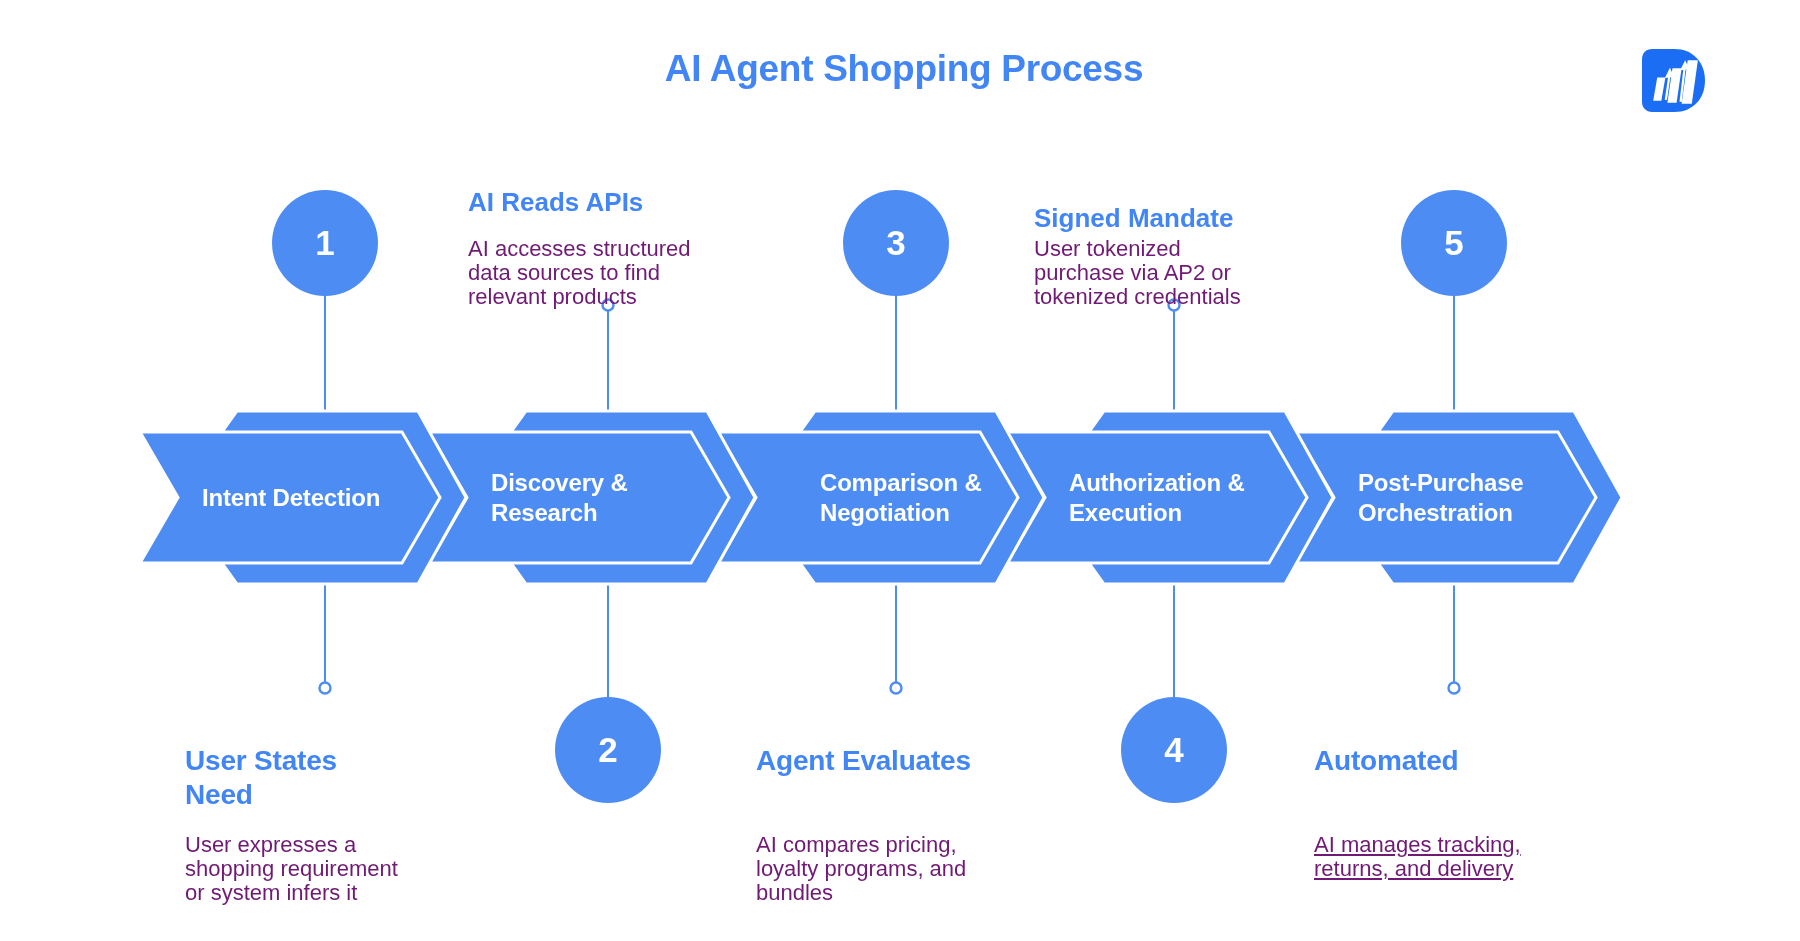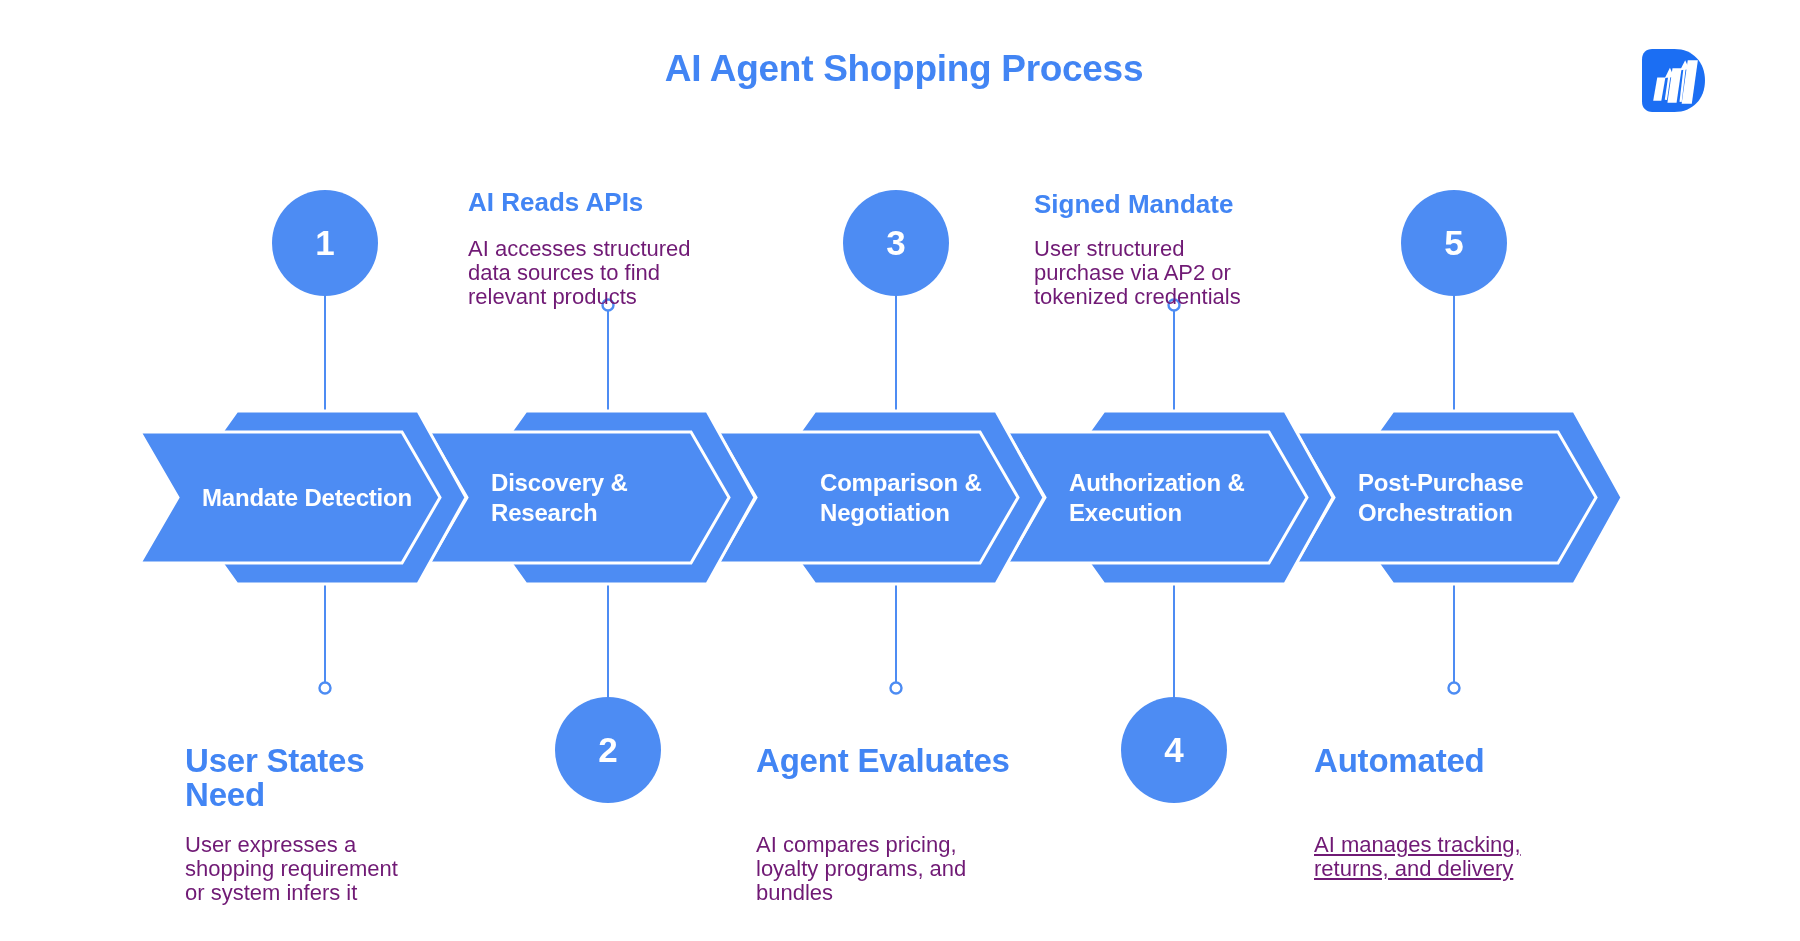--- a/index.html
+++ b/index.html
@@ -21,21 +21,21 @@
   }
   .arrow-label{
     position:absolute;top:432px;height:131px;width:226px;
     display:flex;flex-direction:column;justify-content:center;align-items:flex-start;
     color:#ffffff;font-size:24px;font-weight:bold;line-height:30px;letter-spacing:-0.2px;
   }
   .arrow-label span{display:block;white-space:nowrap;}
   .callout{position:absolute;width:280px;text-align:left;margin-top:30px;}
   .callout .line{display:block;}
   .co-head-top{font-size:26px;font-weight:bold;color:#4285f4;line-height:29px;}
-  .co-head-bottom{font-size:33px;font-weight:bold;color:#4285f4;line-height:34px;letter-spacing:-0.2px;}
+  .co-head-bottom{font-size:28px;font-weight:bold;color:#4285f4;line-height:34px;letter-spacing:-0.2px;}
   .co-body{font-size:22px;color:#701a75;line-height:24px;}
 </style>
 </head>
 <body>
 
 <div class="title">AI Agent Shopping Process</div>
 
 <svg class="logo" viewBox="0 0 64 64">
   <path d="M11,1 H33 C51,1 63,14 63,32 C63,50 51,63 33,63 H11 C5,63 1,59 1,53 V11 C1,5 5,1 11,1 Z" fill="#1b6ef3"></path>
   <polygon points="16,29 24,29 20,52 12,52" fill="#ffffff"></polygon>
@@ -98,21 +98,21 @@
     <span>3</span>
   </div>
 <div class="num-circle" style="left:1121px;top:697px;">
     <span>4</span>
   </div>
 <div class="num-circle" style="left:1401px;top:190px;">
     <span>5</span>
   </div>
 
 <div class="arrow-label" style="left:202px;">
-  <span>Mandate Detection</span>
+  <span>Intent Detection</span>
     <span></span>
 </div>
 <div class="arrow-label" style="left:491px;">
   <span>Discovery &amp;</span>
     <span>Research</span>
 </div>
 <div class="arrow-label" style="left:780px;margin-left:40px;">
   <span>Comparison &amp;</span>
     <span>Negotiation</span>
 </div>
@@ -147,26 +147,26 @@
 
 <div class="callout co-head-bottom" style="left:756px;top:714px;">
   <span class="line">Agent Evaluates</span>
 </div>
 <div class="callout co-body" style="left:756px;top:803px;">
   <span class="line">AI compares pricing,</span>
   <span class="line">loyalty programs, and</span>
   <span class="line">bundles</span>
 </div>
 
-<div class="callout co-head-top" style="left:1034px;top:160px;">
+<div class="callout co-head-top" style="left:1034px;top:174px;">
   <span class="line">Signed Mandate</span>
   <span class="line"></span>
 </div>
 <div class="callout co-body" style="left:1034px;top:207px;">
-  <span class="line">User structured</span>
+  <span class="line">User tokenized</span>
   <span class="line">purchase via AP2 or</span>
   <span class="line">tokenized credentials</span>
 </div>
 
 <div class="callout co-head-bottom" style="left:1314px;top:714px;">
   <span class="line">Automated</span>
 </div>
 <div class="callout co-body" style="left:1314px;top:803px;text-decoration:underline;">
   <span class="line">AI manages tracking,</span>
   <span class="line">returns, and delivery</span>

